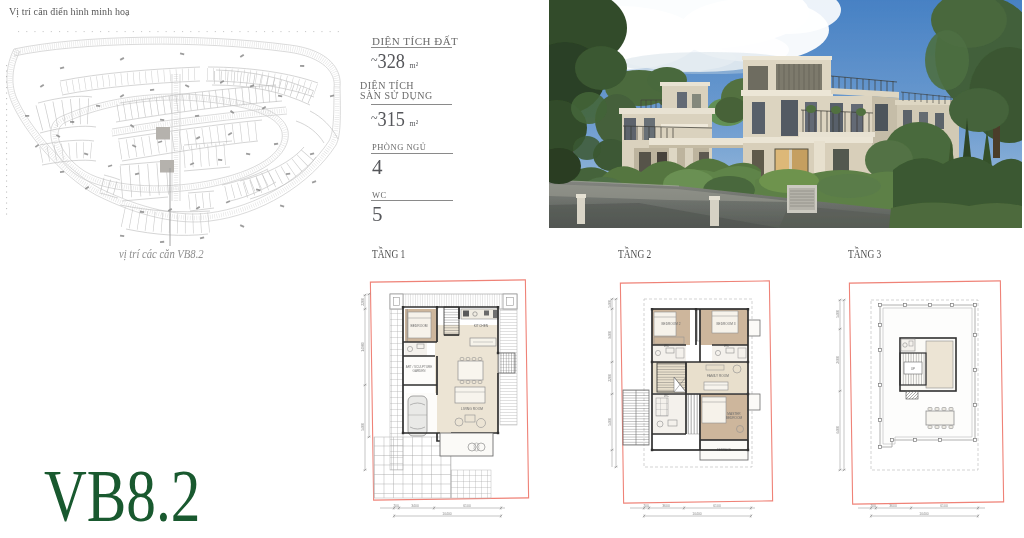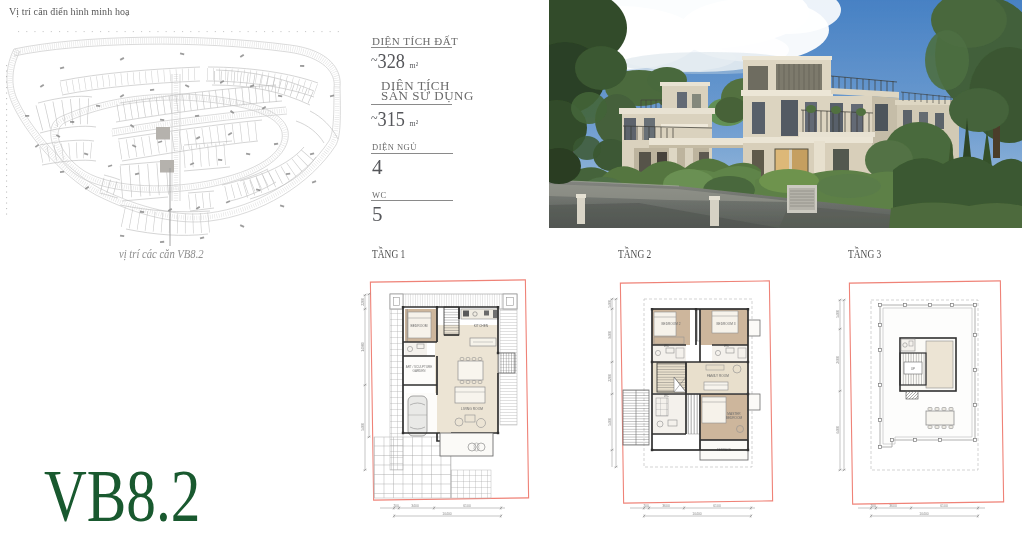--- a/index.html
+++ b/index.html
@@ -203,27 +203,27 @@
 </svg>
 
 <div class="abs" style="left:119px;top:247px;font-size:11.8px;font-style:italic;color:#8e8e8e;transform:scaleX(0.9);transform-origin:0 0;">vị trí các căn VB8.2</div>
 
 <div class="abs" style="left:372px;top:35px;font-size:11px;color:#6a6a6a;letter-spacing:0.5px;">DIỆN TÍCH ĐẤT</div>
 
 <div class="abs" style="left:371px;top:47px;width:81px;height:0;border-top:1px solid #8a8a8a;"></div>
 
 <div class="abs" style="left:371px;top:49px;font-size:21px;color:#55565a;transform:scaleX(0.87);transform-origin:0 0;"><span style="font-size:14px;vertical-align:3px;">~</span>328 <span style="font-size:9px;">m²</span></div>
 
-<div class="abs" style="left:381px;top:81px;font-size:13px;color:#6a6a6a;letter-spacing:0.5px;line-height:9.8px;">DIỆN TÍCH<br>SÀN SỬ DỤNG</div>
+<div class="abs" style="left:360px;top:81px;font-size:10px;color:#6a6a6a;letter-spacing:0.5px;line-height:9.8px;">DIỆN TÍCH<br>SÀN SỬ DỤNG</div>
 
 <div class="abs" style="left:371px;top:104px;width:81px;height:0;border-top:1px solid #8a8a8a;"></div>
 
 <div class="abs" style="left:371px;top:107px;font-size:21px;color:#55565a;transform:scaleX(0.87);transform-origin:0 0;"><span style="font-size:14px;vertical-align:3px;">~</span>315 <span style="font-size:9px;">m²</span></div>
 
-<div class="abs" style="left:372px;top:141.5px;font-size:8.5px;color:#6a6a6a;letter-spacing:0.5px;">DIỆN NGỦ</div>
+<div class="abs" style="left:372px;top:141.5px;font-size:8.5px;color:#6a6a6a;letter-spacing:0.5px;">PHÒNG NGỦ</div>
 
 <div class="abs" style="left:371px;top:153px;width:82px;height:0;border-top:1px solid #8a8a8a;"></div>
 
 <div class="abs" style="left:372px;top:155px;font-size:21px;color:#55565a;">4</div>
 
 <div class="abs" style="left:372px;top:189.5px;font-size:8.5px;color:#6a6a6a;letter-spacing:0.5px;">WC</div>
 
 <div class="abs" style="left:371px;top:200px;width:82px;height:0;border-top:1px solid #8a8a8a;"></div>
 
 <div class="abs" style="left:372px;top:202px;font-size:21px;color:#55565a;">5</div>

